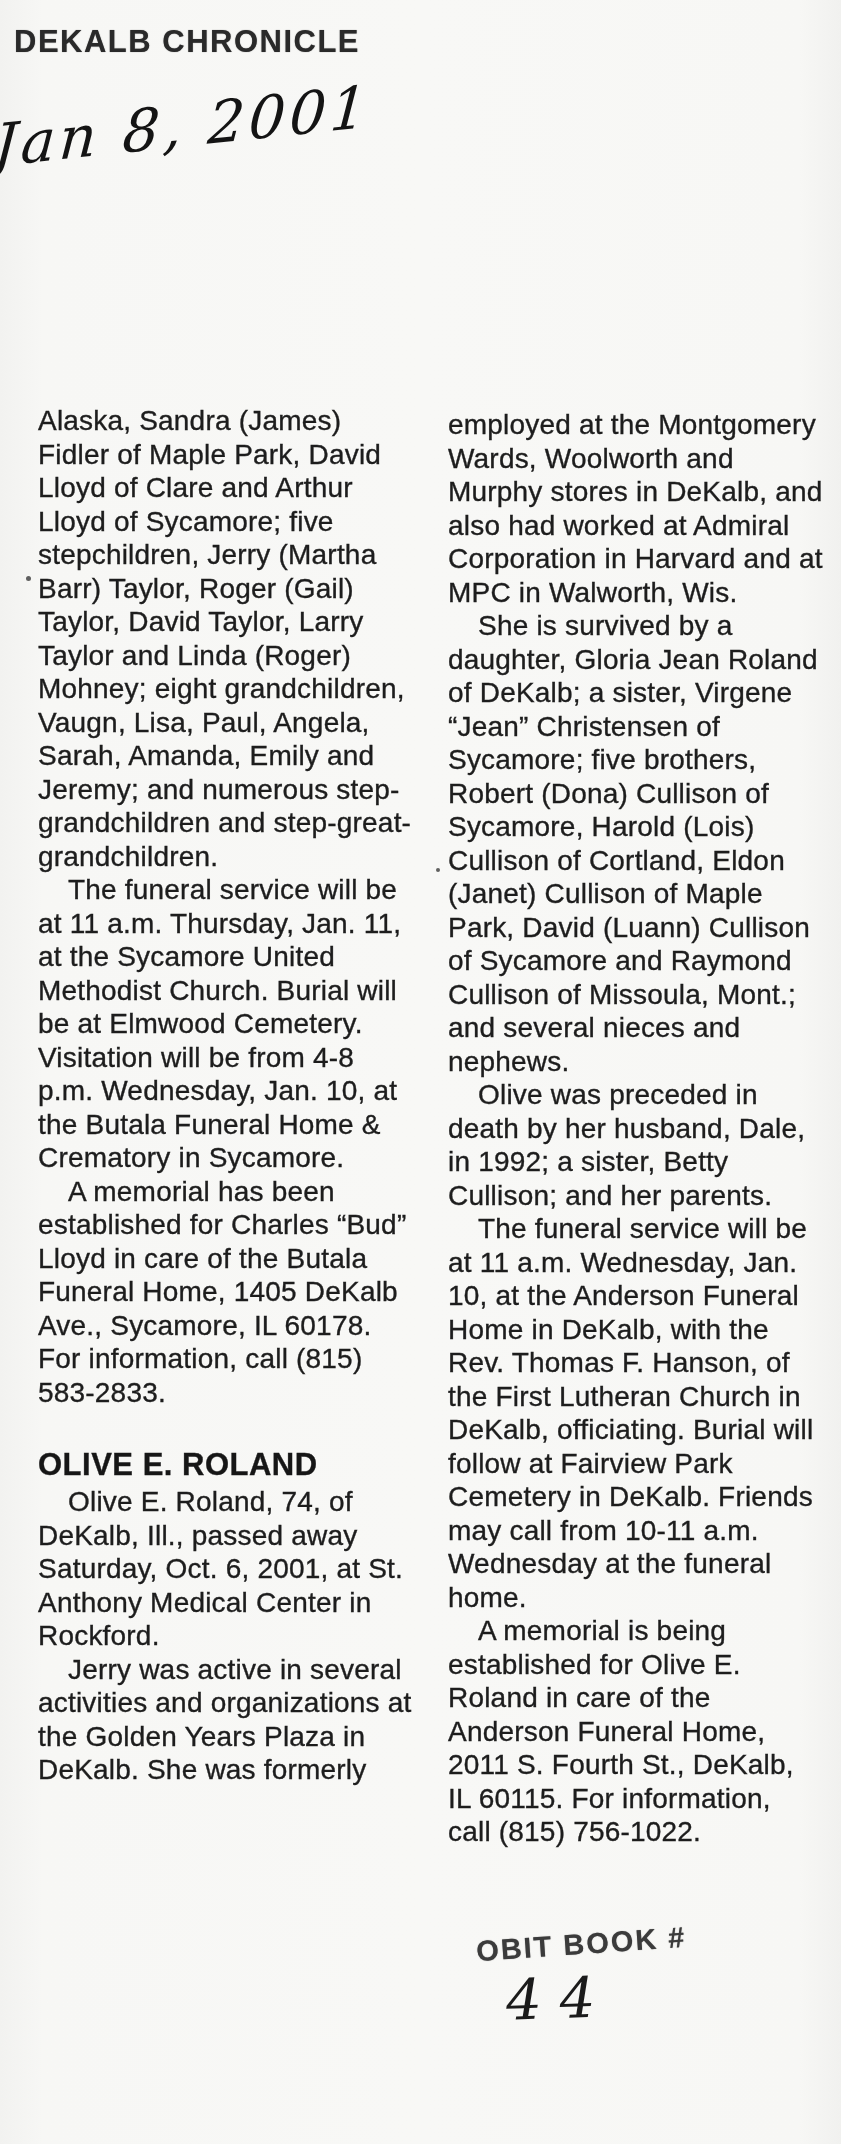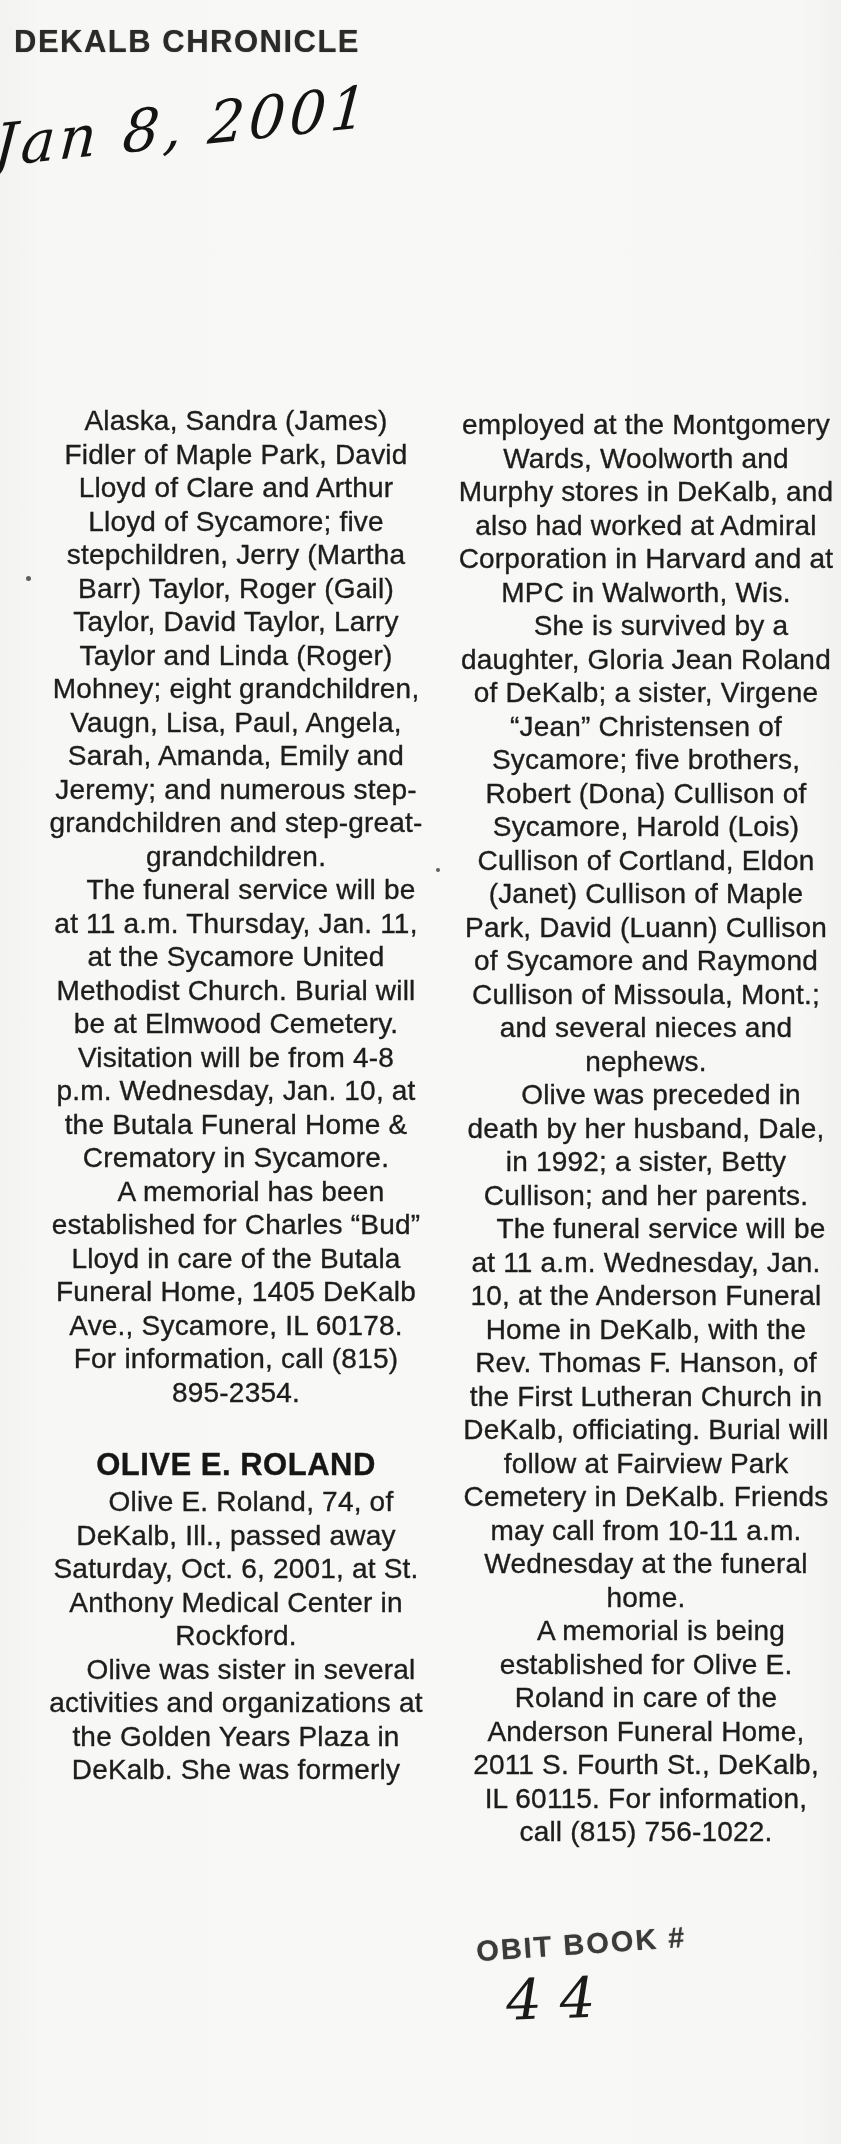--- a/index.html
+++ b/index.html
@@ -31,25 +31,25 @@
   .col {
     position: absolute;
     width: 396px;
     font-size: 28px;
     line-height: 33.5px;
     letter-spacing: 0.2px;
     -webkit-text-stroke: 0.35px #1d1d1d;
   }
   .col-left  { left: 38px;  top: 404px; }
   .col-right { left: 448px; top: 408px; }
-  .col p { margin: 0; white-space: pre-line; text-align: center; }
+  .col p { margin: 0; white-space: pre-line; }
   .col p.indent { text-indent: 30px; }
   .obit-heading {
     margin: 38px 0 2px 0;
-    text-align: center;
+    text-align: left;
     font-size: 31px; font-weight: 700;
     line-height: 36px;
     letter-spacing: 0.5px;
     color: #161616;
   }
   .obit-stamp {
     position: absolute; left: 476px; top: 1928px;
     font-size: 29px; font-weight: 700; letter-spacing: 2px;
     color: #3b3b3b;
     transform: rotate(-4deg);
@@ -103,30 +103,30 @@
 Visitation will be from 4-8
 p.m. Wednesday, Jan. 10, at
 the Butala Funeral Home &amp;
 Crematory in Sycamore.</p>
     <p class="indent">A memorial has been
 established for Charles “Bud”
 Lloyd in care of the Butala
 Funeral Home, 1405 DeKalb
 Ave., Sycamore, IL 60178.
 For information, call (815)
-895-2354.</p>
+583-2833.</p>
 
     <h2 class="obit-heading">OLIVE E. ROLAND</h2>
 
     <p class="indent">Olive E. Roland, 74, of
 DeKalb, Ill., passed away
 Saturday, Oct. 6, 2001, at St.
 Anthony Medical Center in
 Rockford.</p>
-    <p class="indent">Olive was sister in several
+    <p class="indent">Jerry was active in several
 activities and organizations at
 the Golden Years Plaza in
 DeKalb. She was formerly</p>
   </div>
 
   <div class="col col-right">
     <p>employed at the Montgomery
 Wards, Woolworth and
 Murphy stores in DeKalb, and
 also had worked at Admiral

